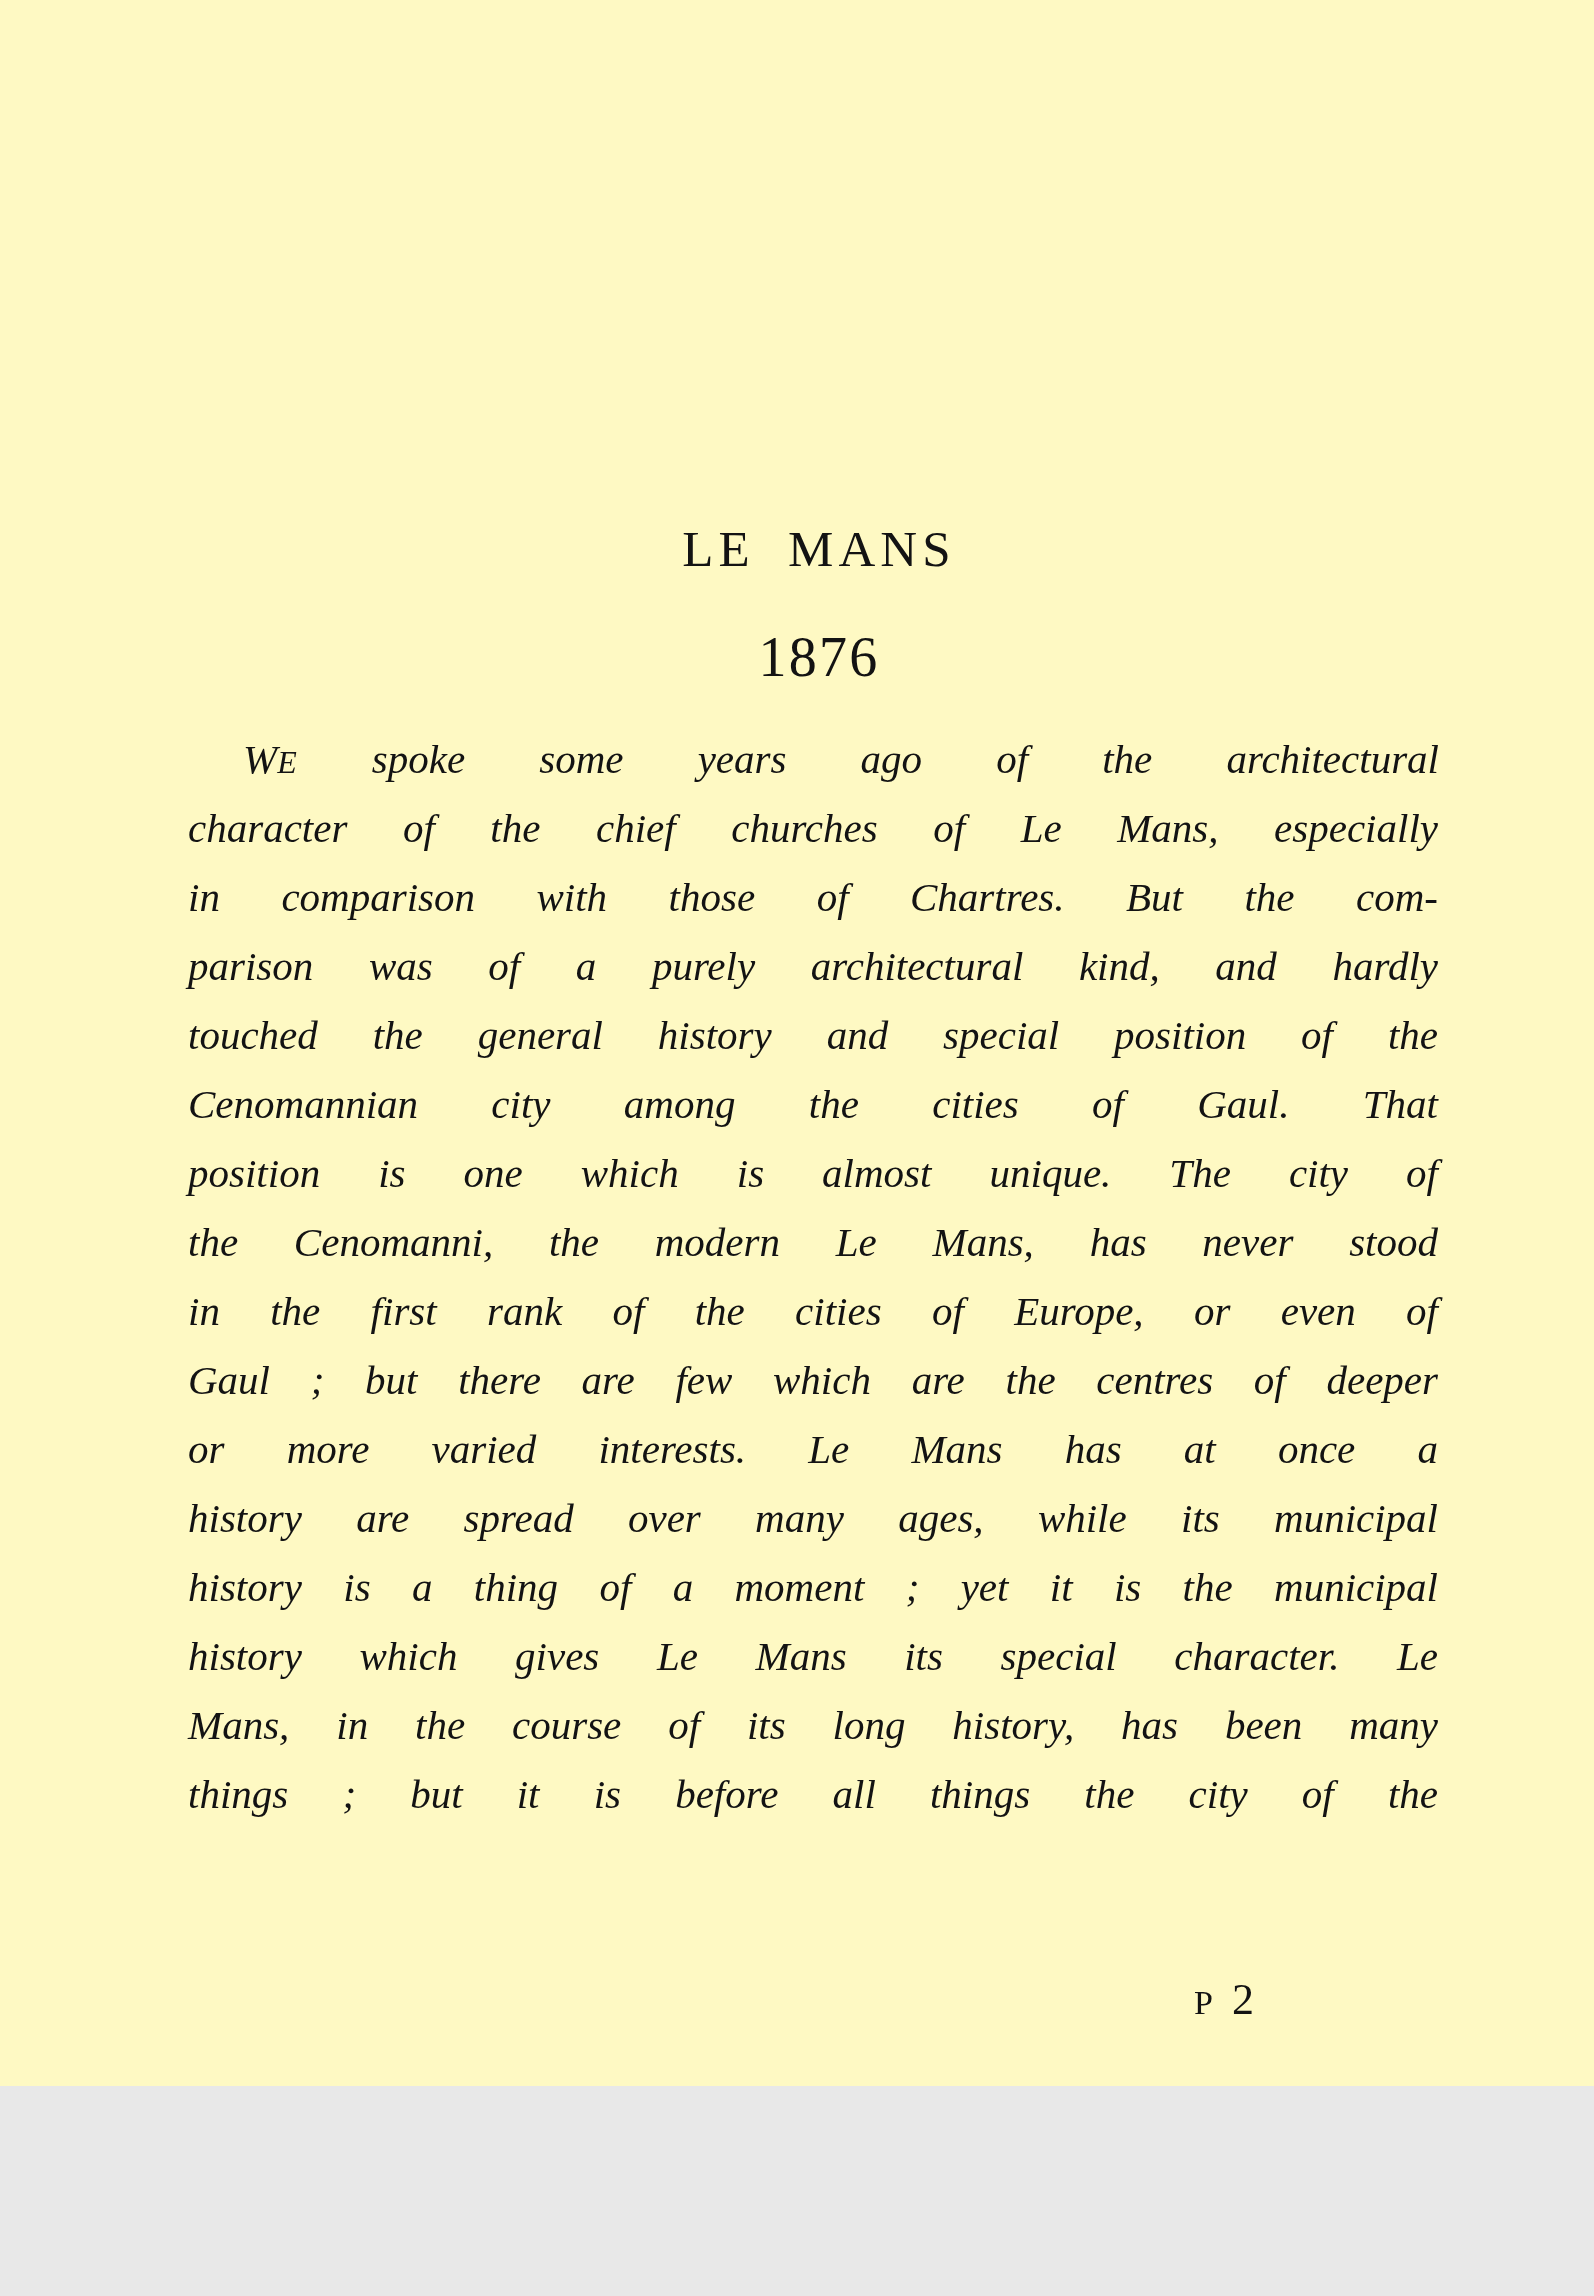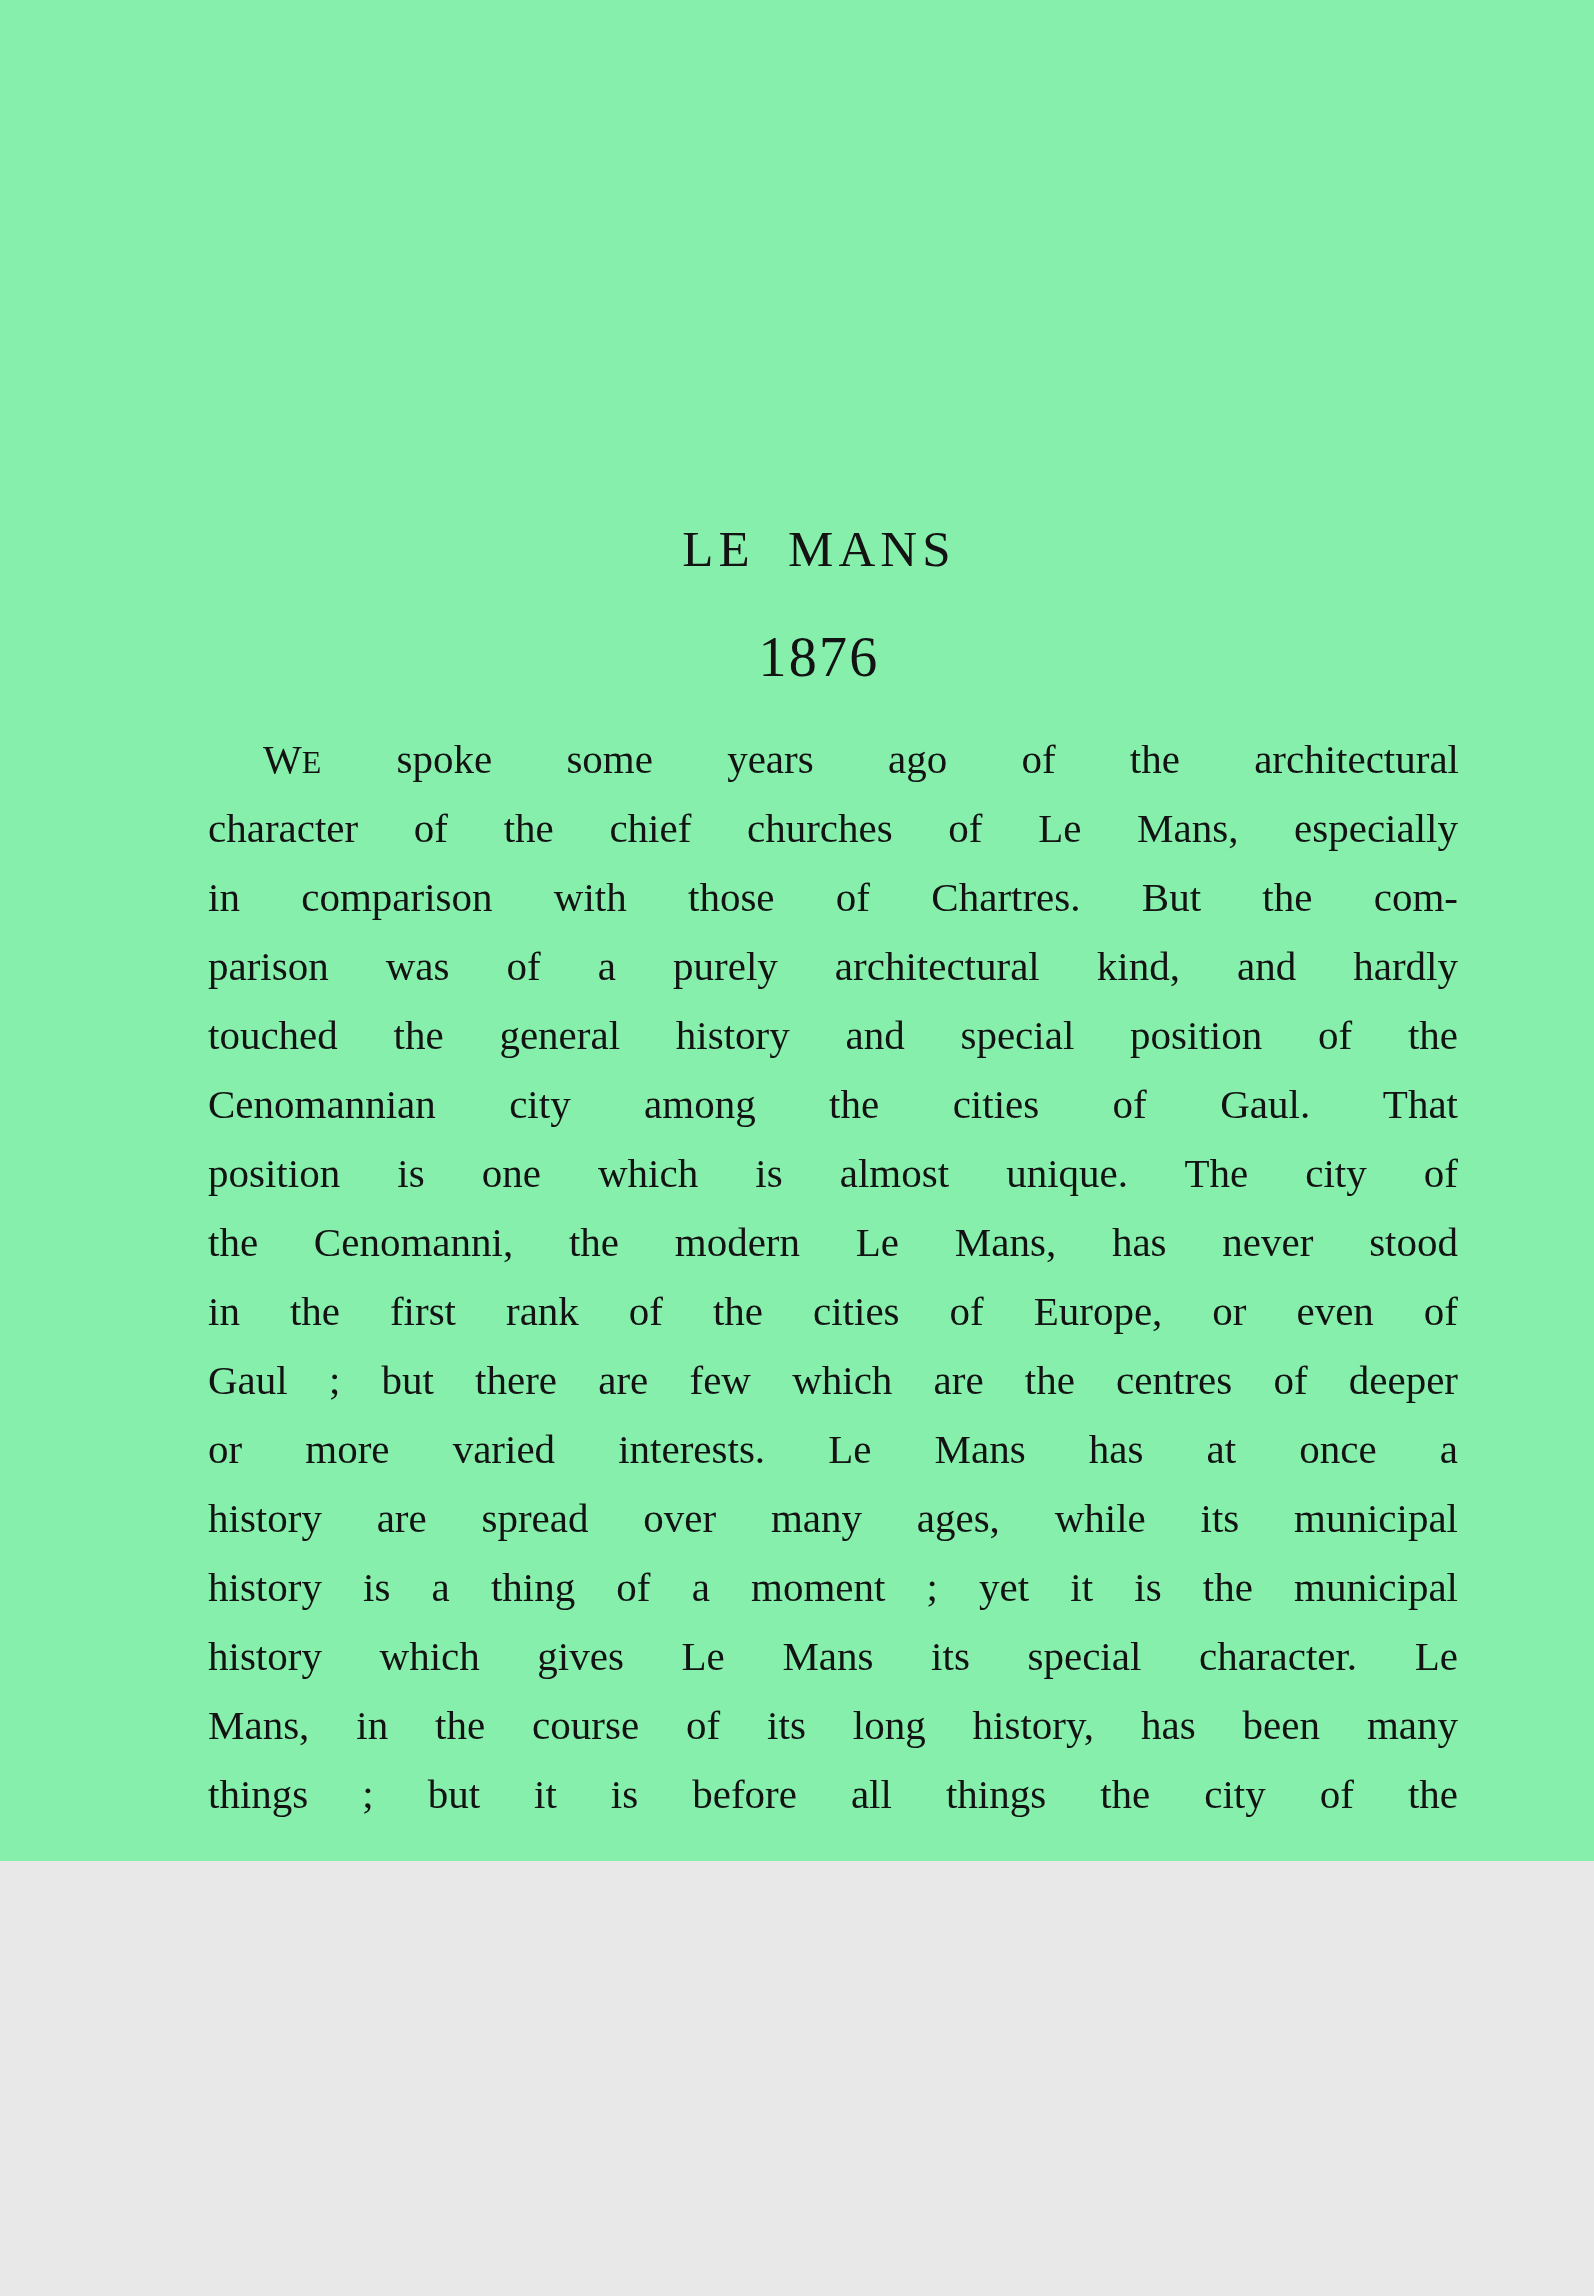--- a/index.html
+++ b/index.html
@@ -1,20 +1,20 @@
 <!DOCTYPE html>
 <html style="font-size:15px"><head>
 <meta charset="utf-8">
 <style>
   html, body { margin: 0; padding: 0; background: #e8e8e8; }
   .page {
     position: relative;
     width: 1594px;
-    height: 1861px;
-    background: #86efac;
+    height: 2086px;
+    background: #fef9c3;
     font-family: "Liberation Serif", "DejaVu Serif", serif;
     color: #131313;
     overflow: hidden;
   }
   .title {
     position: absolute;
     top: 520px;
     left: 193px;
     width: 1252px;
     text-align: center;
@@ -28,23 +28,24 @@
     top: 625px;
     left: 193px;
     width: 1252px;
     text-align: center;
     font-size: 56px;
     letter-spacing: 0.04em;
   }
   .body-block {
     position: absolute;
     top: 725px;
-    left: 208px;
+    left: 188px;
     width: 1250px;
     font-size: 41px;
+    font-style: italic;
   }
   .line {
     text-align: justify;
     text-align-last: justify;
     -moz-text-align-last: justify;
     height: 69px;
     line-height: 69px;
     overflow: visible;
   }
   .line.first { padding-left: 55px; width: 1196px; }

